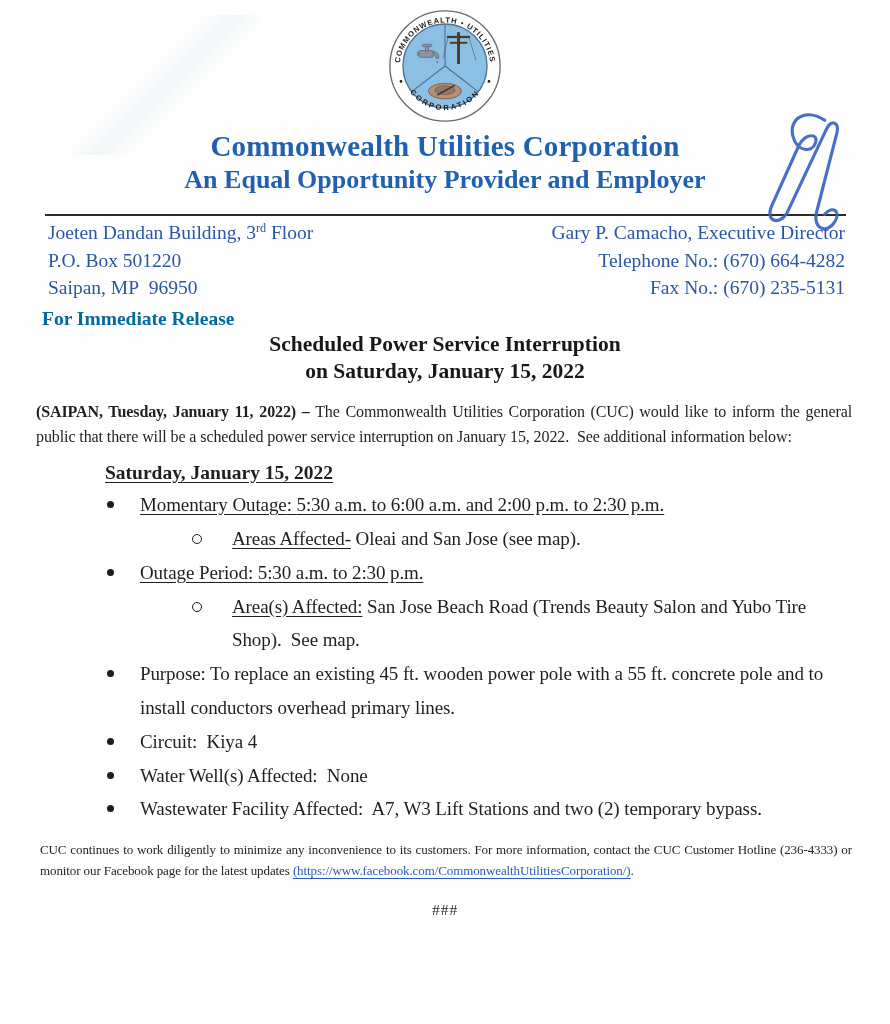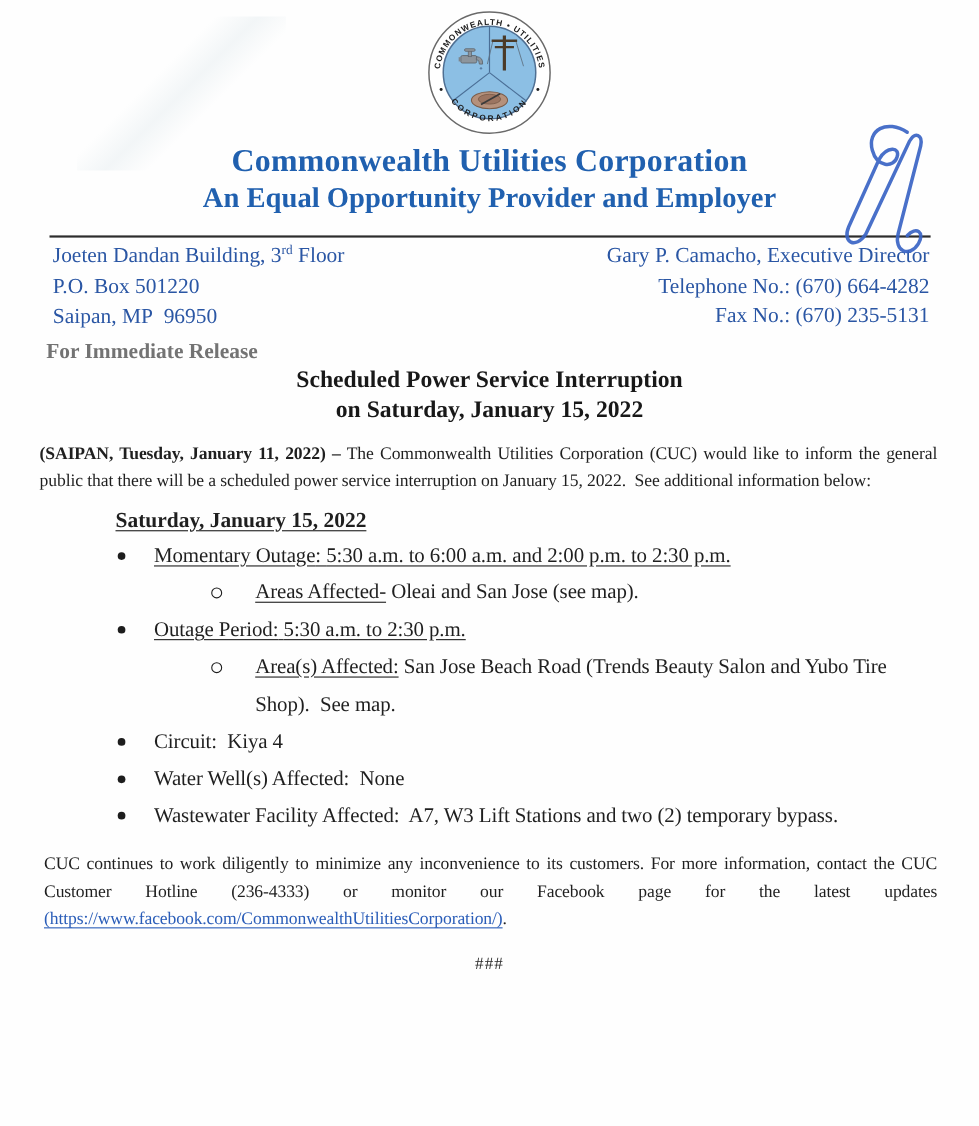--- a/index.html
+++ b/index.html
@@ -20,42 +20,42 @@
   }
   .tagline { margin-top:2px; text-align:center; font-size:26px; font-weight:bold; color:#2060af; }
   .rule { margin:19px 44px 0 45px; border-top:2px solid #2c2c2c; height:0; }
   .contact-row {
     display:flex; justify-content:space-between; padding:3px 45px 0 48px;
     font-size:19.5px; line-height:1.42; color:#2a56a4;
   }
   .contact-right { text-align:right; }
   sup { font-size:.62em; vertical-align:super; }
   .signature { position:absolute; left:745px; top:105px; width:138px; height:145px; pointer-events:none; }
-  .release { margin:6px 0 0 42px; font-size:19.5px; font-weight:bold; color:#737373; }
+  .release { margin:6px 0 0 42px; font-size:19.5px; font-weight:bold; color:#0369a1; }
   .adv { margin-top:1px; text-align:center; font-weight:bold; color:#181818; line-height:1.26; }
   .adv .t1 { font-size:22.5px; }
   .adv .t2 { font-size:21.5px; }
   .intro {
     margin:15px 38px 0 36px; font-size:16px; line-height:1.56;
     text-align:justify; letter-spacing:-.1px;
   }
   .date-h { margin:12px 0 0 105px; font-size:19.5px; font-weight:bold; }
   .u { text-decoration:underline; text-underline-offset:3px; }
   ul.sched { list-style:none; margin:4px 36px 0 40px; padding:0; font-size:19px; line-height:1.78; letter-spacing:-.1px; }
   ul.sched li { display:flex; }
   li.l1 { padding-left:65px; }
   li.l2 { padding-left:150px; }
   .mk { flex:0 0 35px; position:relative; }
   .mk2 { flex:0 0 42px; }
   .dot { position:absolute; left:2px; top:13px; width:7px; height:7px; background:#1d1d1d; border-radius:50%; }
   .circ { position:absolute; left:2px; top:12px; width:8px; height:8px; border:1.5px solid #1d1d1d; border-radius:50%; background:transparent; }
   .tx { flex:1; }
   .tx b { font-weight:normal; }
   .closing {
-    margin:14px 38px 0 40px; font-size:16px; line-height:1.57;
+    margin:14px 38px 0 40px; font-size:13px; line-height:1.57;
     text-align:justify; letter-spacing:-.1px;
   }
   .fb-link { color:#2a5db8; text-decoration:underline; text-underline-offset:3px; cursor:pointer; }
   .endmark { margin-top:20px; text-align:center; font-size:15.5px; letter-spacing:1px; color:#2a2a2a; }
   .seal text { font-family:"Liberation Sans", sans-serif; font-weight:bold; fill:#1c1c1c; }
 </style>
 </head>
 <body>
 
 <div class="page">
@@ -163,20 +163,26 @@
       <span class="tx"><span class="u"><b>Outage Period:</b><span> </span><span>5:30 a.m. to 2:30 p.m.</span></span></span>
     </li>
 
     <li class="l2">
       <span class="mk mk2">
           <span class="circ"></span>
         </span>
       <span class="tx"><b class="u">Area(s) Affected:</b><span> </span><span>San Jose Beach Road (Trends Beauty Salon and Yubo Tire Shop).&nbsp; See map.</span></span>
     </li>
 
+    <li class="l1">
+      <span class="mk">
+          <span class="dot"></span>
+        </span>
+      <span class="tx"><b>Purpose:</b><span> </span><span>To replace an existing 45 ft. wooden power pole with a 55 ft. concrete pole and to install conductors overhead primary lines.</span></span>
+    </li>
 
     <li class="l1">
       <span class="mk">
           <span class="dot"></span>
         </span>
       <span class="tx"><b>Circuit:</b><span>&nbsp; </span><span>Kiya 4</span></span>
     </li>
 
     <li class="l1">
       <span class="mk">

